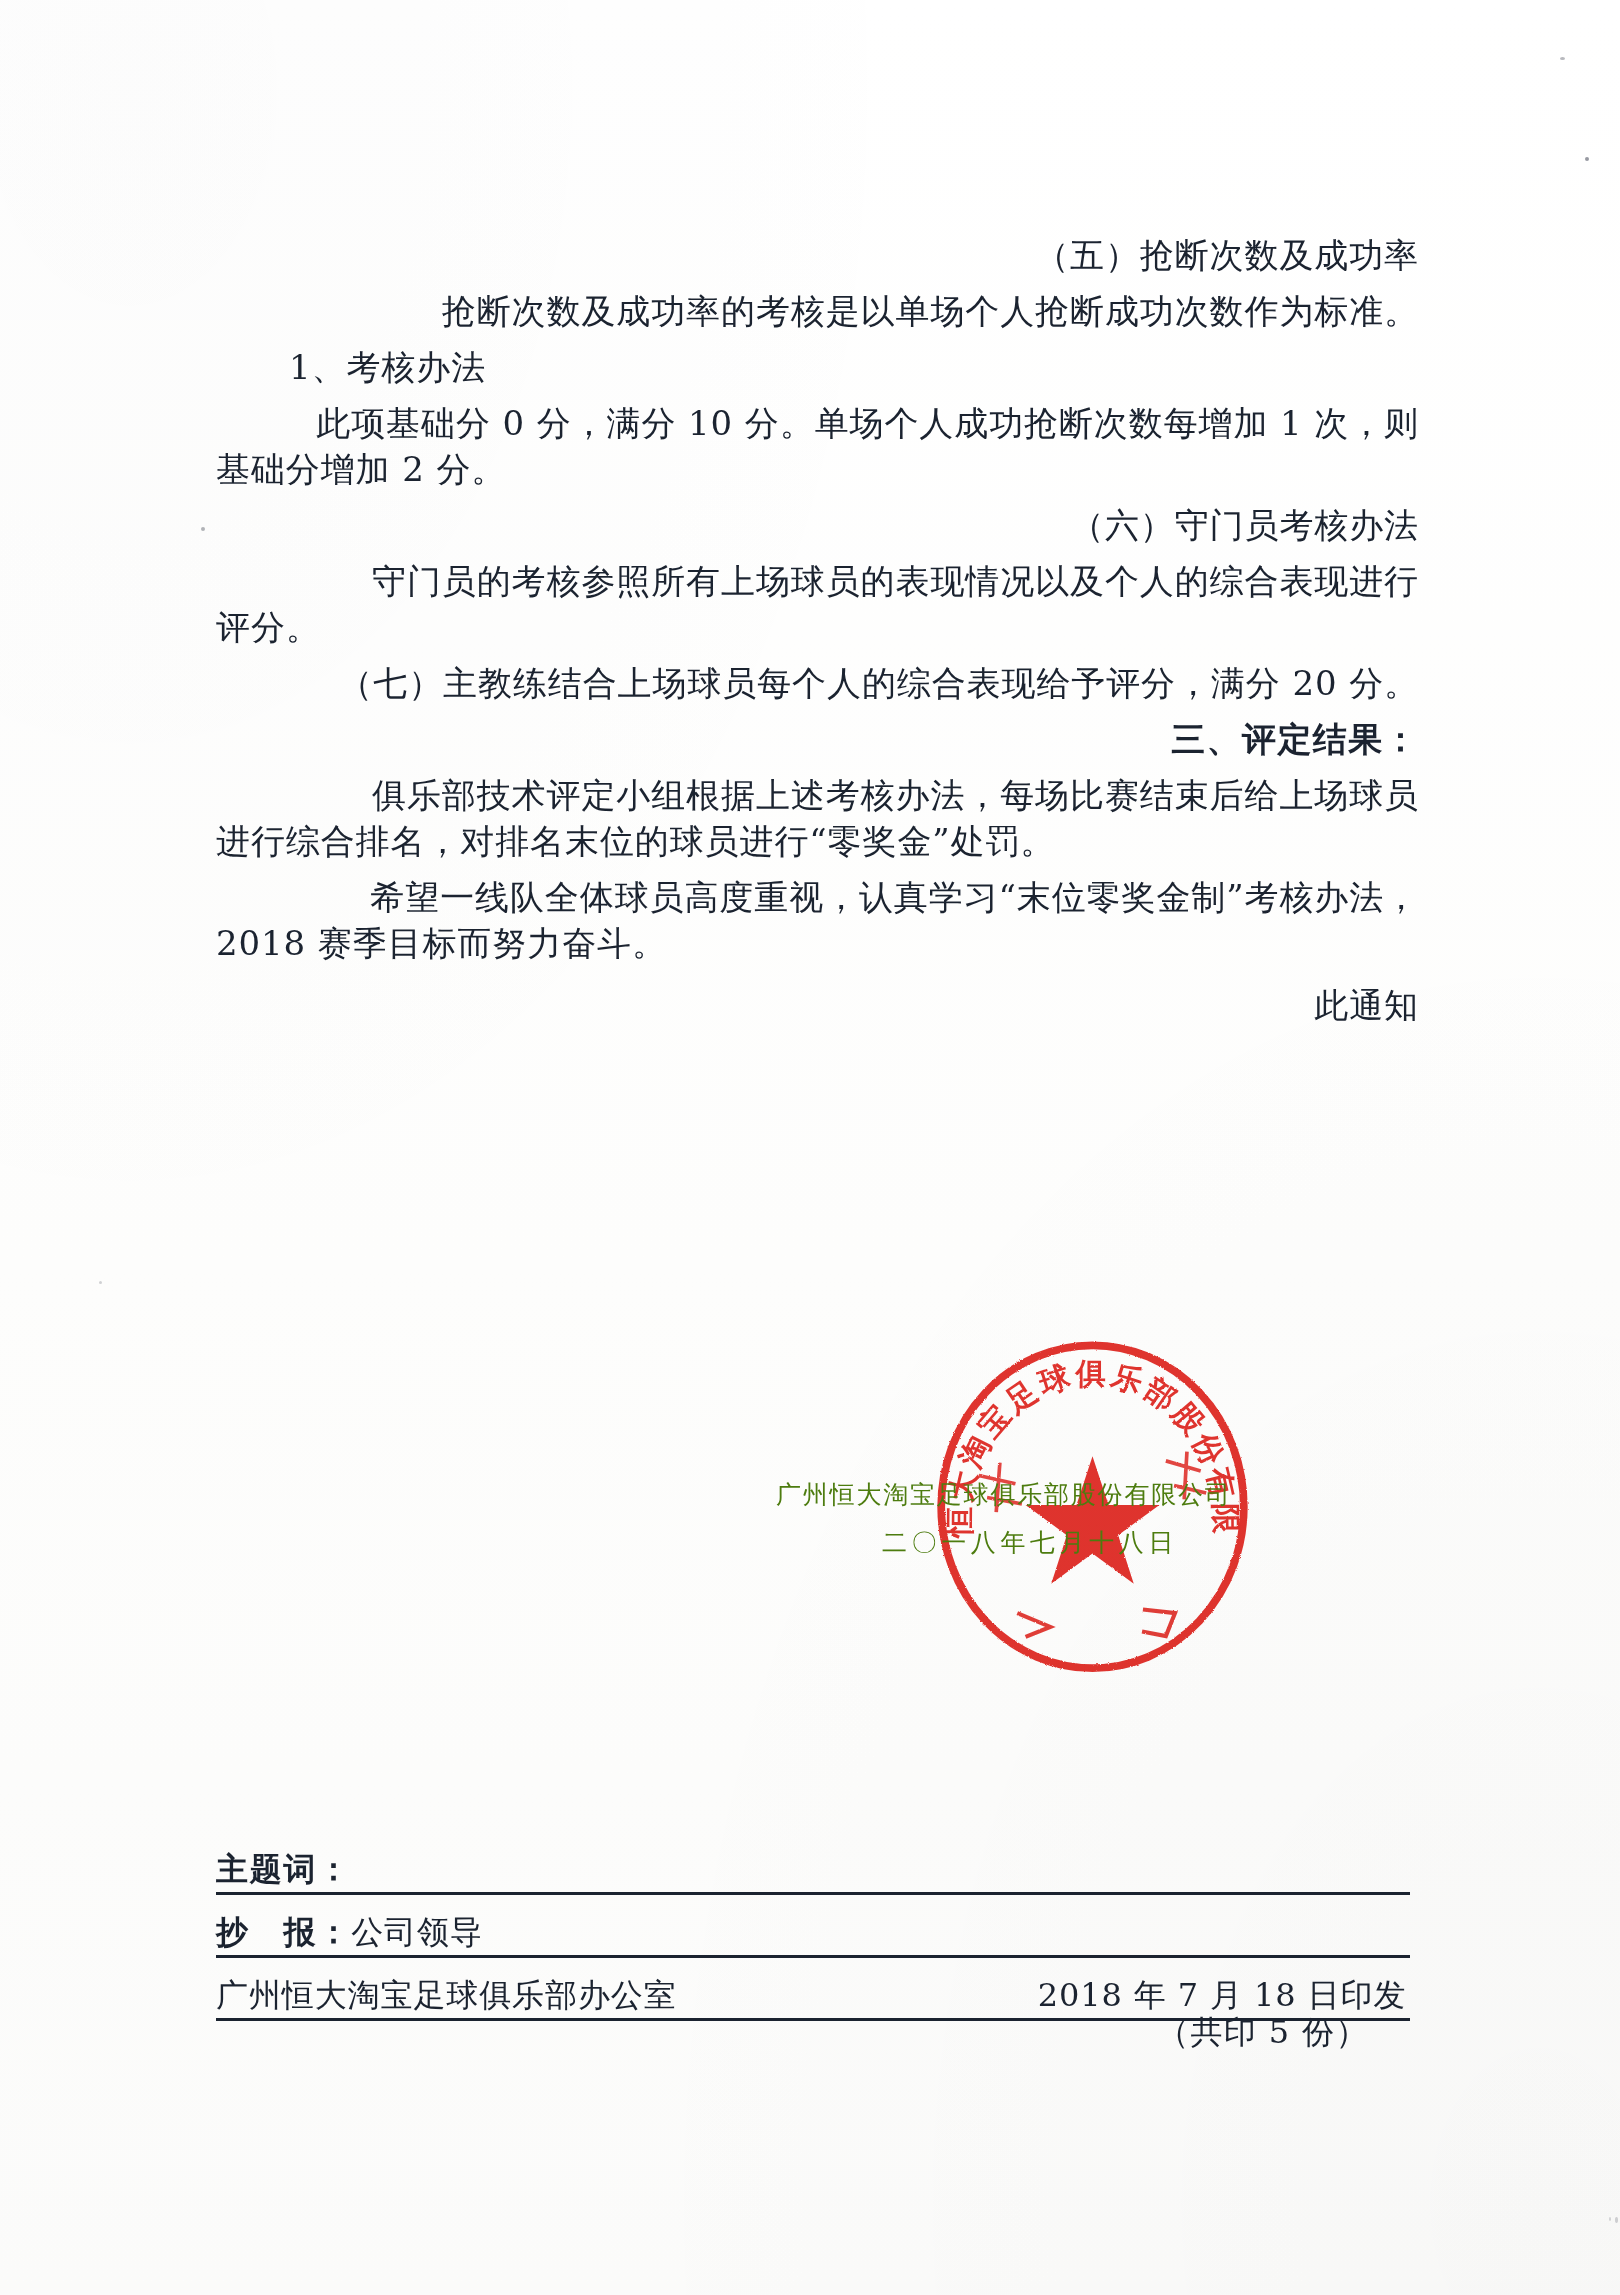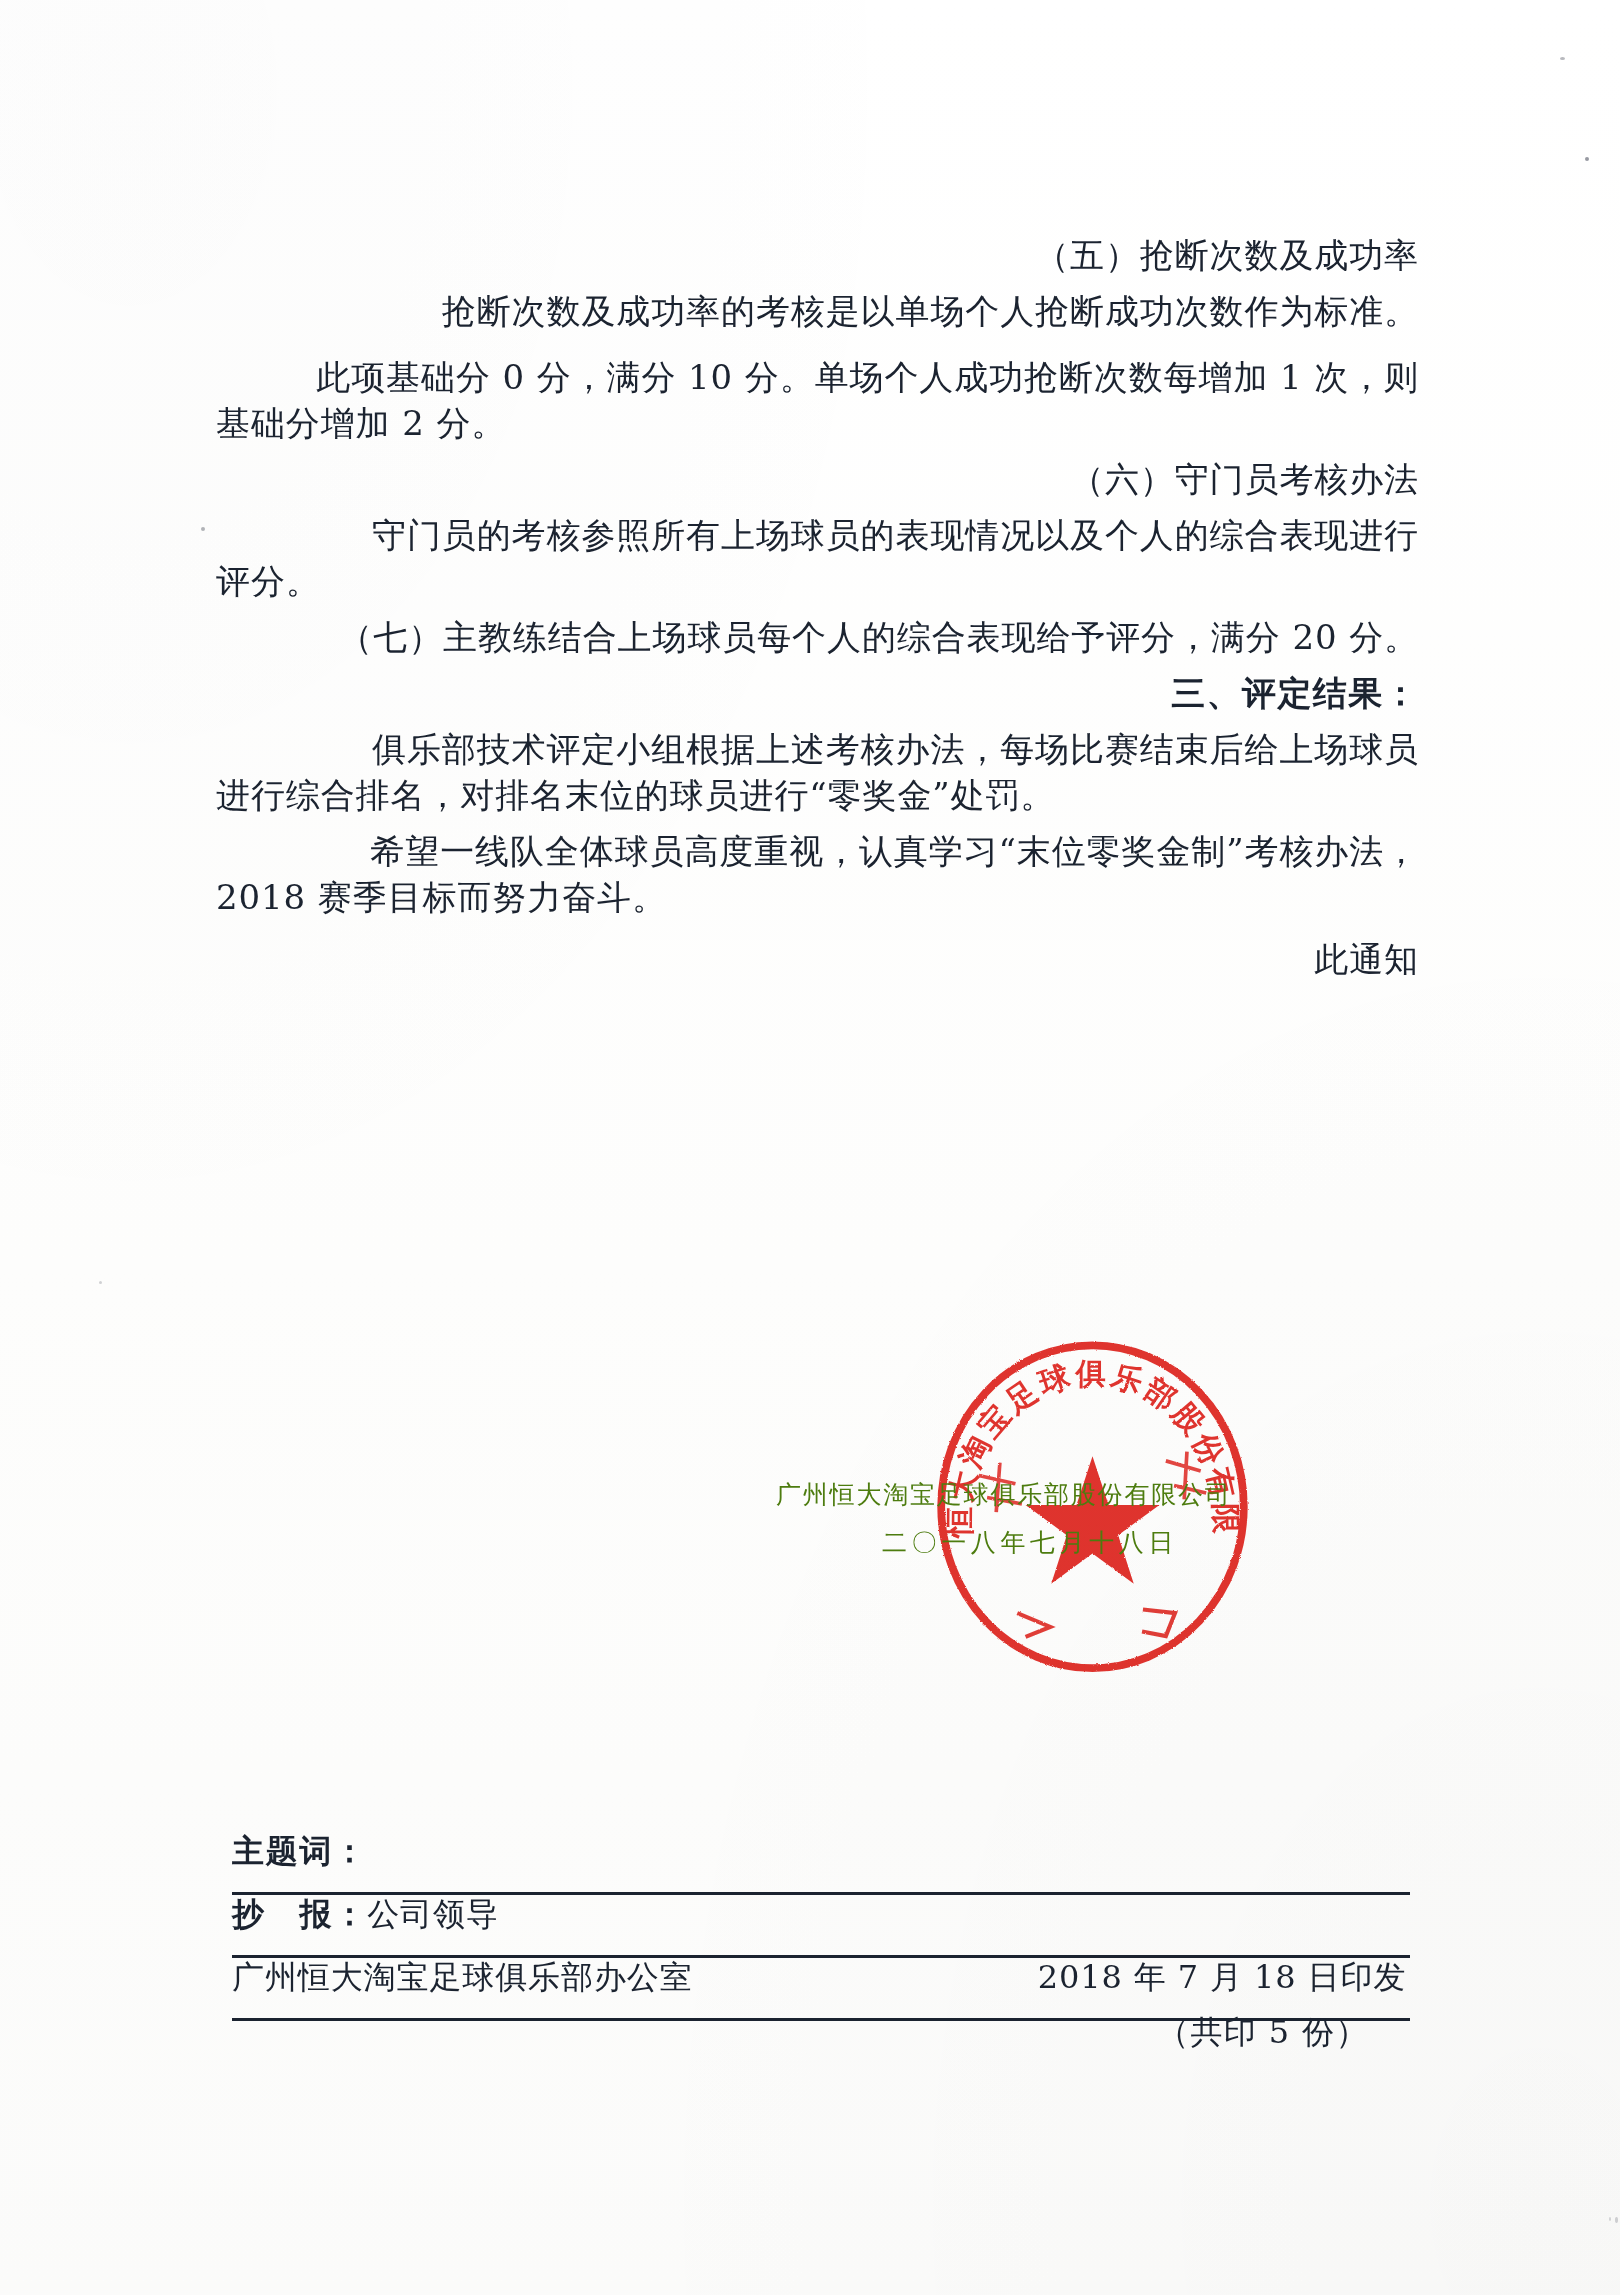--- a/index.html
+++ b/index.html
@@ -82,22 +82,21 @@
     position:absolute;
     left:216px;
     top:1832px;
     width:1194px;
   }
   .frow{
     position:relative;
     height:60px;
     border-bottom:3.2px solid #1b2330;
     display:flex;
-    align-items:flex-start;
-    margin-left:16px;
+    align-items:flex-end;
   }
   .frow .ftext{
     font-size:32px;
     line-height:39px;
     letter-spacing:0.9px;
     white-space:pre;
     padding-bottom:2.8px;
     color:#1b2330;
   }
   .frow .flabel{
@@ -130,20 +129,21 @@
   <div class="speck" style="left:1615px;top:2217px;width:3.2px;height:6.4px;opacity:.35;"></div>
   <div class="speck" style="left:1609px;top:2217px;width:2.3px;height:4.1px;opacity:.3;"></div>
   <div class="speck" style="left:201px;top:527px;width:4.1px;height:4.1px;opacity:.6;"></div>
   <div class="speck" style="left:99px;top:1281px;width:3.2px;height:3.2px;opacity:.35;"></div>
 
   <div class="body-block">
     <div class="ln indent">（五）抢断次数及成功率</div>
     <div class="gap-s"></div>
     <div class="ln indent">抢断次数及成功率的考核是以单场个人抢断成功次数作为标准。</div>
     <div class="gap-s"></div>
+    <div class="ln indent2">1、考核办法</div>
     <div class="gap-s"></div>
     <div class="ln indent">此项基础分 0 分，满分 10 分。单场个人成功抢断次数每增加 1 次，则</div>
     <div class="ln">基础分增加 2 分。</div>
     <div class="gap-s"></div>
     <div class="ln indent">（六）守门员考核办法</div>
     <div class="gap-s"></div>
     <div class="ln indent">守门员的考核参照所有上场球员的表现情况以及个人的综合表现进行</div>
     <div class="ln">评分。</div>
     <div class="gap-s"></div>
     <div class="ln indent">（七）主教练结合上场球员每个人的综合表现给予评分，满分 20 分。</div>

